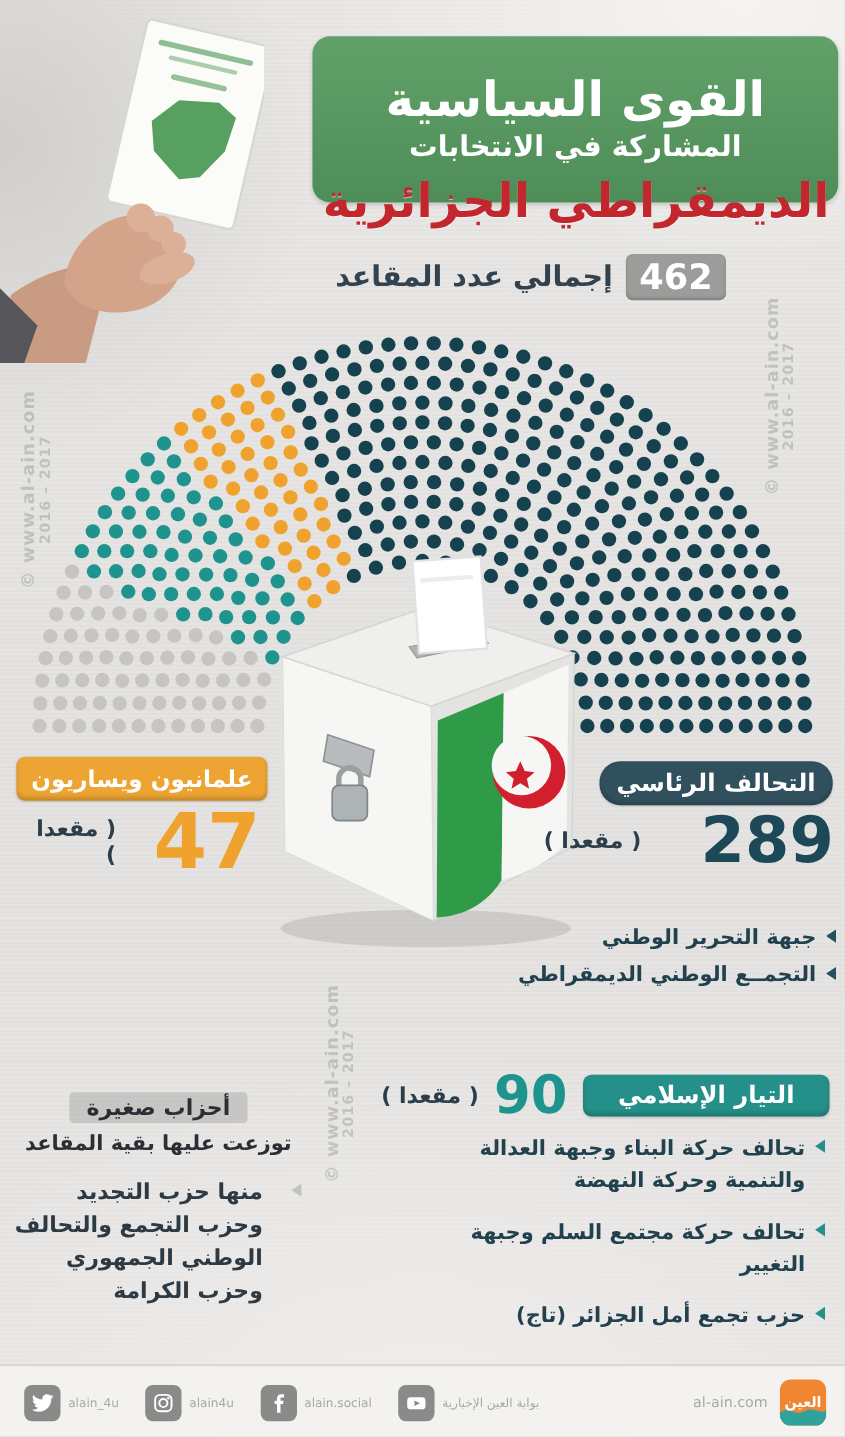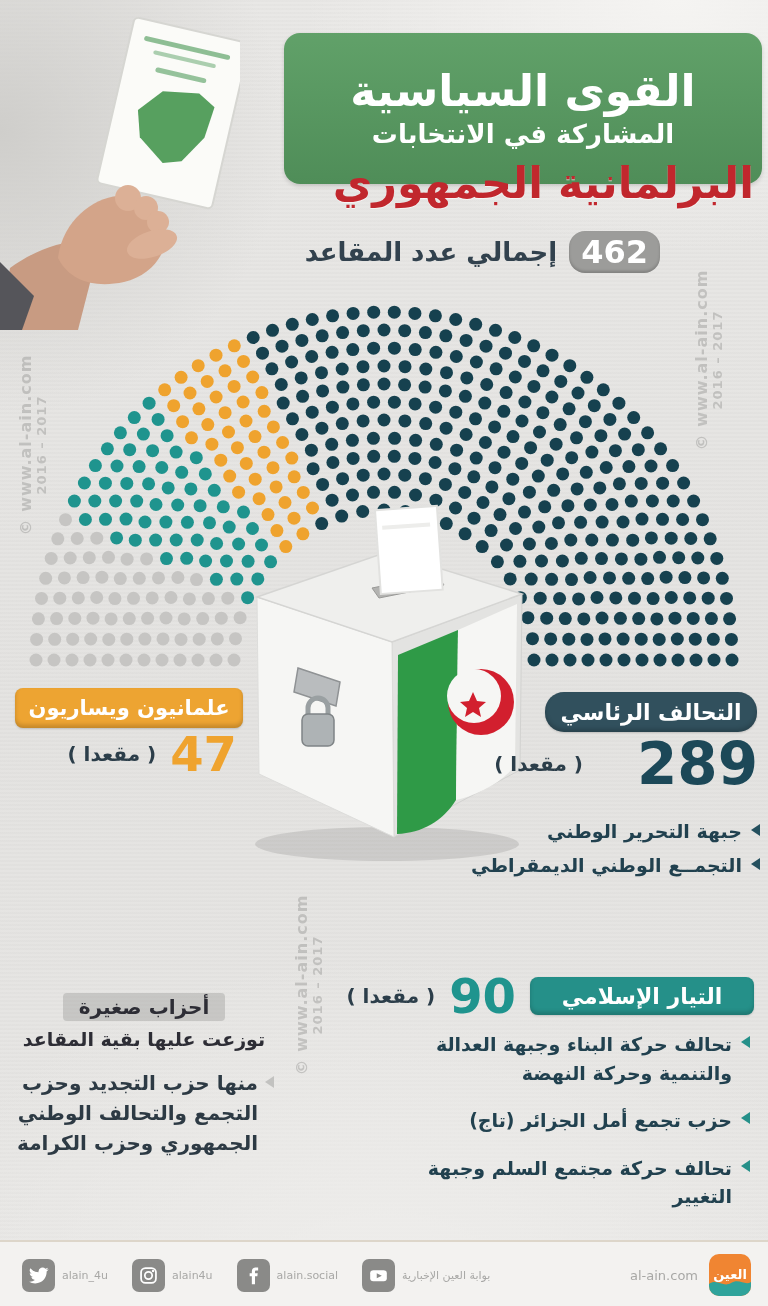--- a/index.html
+++ b/index.html
@@ -17,59 +17,59 @@
   svg{display:block;}
   
   .green-box{position:absolute;left:284px;top:33px;width:478px;height:151px;border-radius:16px;
     background:linear-gradient(180deg,#61a169 0%,#4f8d58 100%);box-shadow:0 2px 4px rgba(0,0,0,.15);
     display:flex;flex-direction:column;justify-content:center;align-items:center;direction:rtl;}
   .green-line1{color:#fff;font-size:44px;font-weight:bold;line-height:1.05;}
   .green-line2{color:#fff;font-size:26px;font-weight:bold;margin-top:4px;}
   .red-title{position:absolute;left:250px;top:158px;width:512px;direction:rtl;text-align:right;
     padding-right:8px;color:#c1272d;font-size:43px;font-weight:bold;text-shadow:0 1px 0 rgba(255,255,255,.6);}
   .total-row{position:absolute;top:231px;right:108px;display:flex;direction:rtl;align-items:center;gap:12px;}
-  .total-badge{background:#9c9c9a;color:#fff;font-size:32px;font-weight:bold;padding:2px 12px;border-radius:16px;
+  .total-badge{background:#9c9c9a;color:#fff;font-size:32px;font-weight:bold;padding:2px 12px;border-radius:6px;
     box-shadow:inset 0 -2px 3px rgba(0,0,0,.18);}
   .total-label{font-size:26px;font-weight:bold;color:#32424e;}
   
   .wm{position:absolute;width:260px;height:50px;transform:rotate(-90deg);color:#8a8a88;opacity:.38;
     text-align:center;line-height:1.15;letter-spacing:1px;pointer-events:none;}
   .wm .l1{font-size:16px;font-weight:bold;}
   .wm .l2{font-size:13px;font-weight:bold;}
   
   .badge{position:absolute;display:flex;align-items:center;justify-content:center;color:#fff;
     font-weight:bold;border-radius:8px;box-shadow:inset 0 -3px 4px rgba(0,0,0,.18),0 1px 2px rgba(0,0,0,.15);direction:rtl;}
   #secular-badge{left:15px;top:688px;width:228px;height:40px;font-size:21px;background:#eda432;}
   #presidential-badge{left:545px;top:692px;width:212px;height:40px;font-size:22px;background:#31505d;border-radius:19px;}
   .numrow{position:absolute;display:flex;direction:rtl;align-items:center;gap:14px;}
   #secular-numrow{left:25px;top:730px;width:212px;}
-  #secular-num{font-size:48px;font-weight:bold;color:#efa32e;line-height:1;}
+  #secular-num{font-size:70px;font-weight:bold;color:#efa32e;line-height:1;margin-left:20px;}
   #presidential-numrow{top:735px;right:10px;gap:16px;}
   #presidential-num{font-size:58px;font-weight:bold;color:#1c4858;line-height:1;margin-left:38px;}
   .unit{font-size:20px;font-weight:bold;color:#2c3e4a;}
   .islamist-row{position:absolute;top:972px;right:14px;display:flex;direction:rtl;align-items:center;gap:14px;}
   #islamist-badge{position:static;width:224px;height:38px;font-size:22px;background:#259089;}
   #islamist-num{font-size:48px;font-weight:bold;color:#1f948e;line-height:1;}
   .plist{position:absolute;margin:0;padding:0;list-style:none;}
   .plist li{direction:rtl;display:flex;align-items:flex-start;gap:9px;font-weight:bold;text-align:right;}
   .arrow{flex:0 0 auto;width:0;height:0;border-top:6px solid transparent;border-bottom:6px solid transparent;margin-top:6px;}
   #secular-list{left:10px;top:804px;width:266px;}
   #secular-list li{font-size:19px;line-height:1.45;color:#2e3c46;margin-bottom:21px;}
   #secular-list .arrow{border-right:9px solid #d8a93f;}
-  #presidential-list{left:400px;top:818px;width:360px;}
+  #presidential-list{left:400px;top:839px;width:360px;}
   #presidential-list li{font-size:19px;line-height:1.4;color:#21414f;margin-bottom:7px;}
   #presidential-list .arrow{border-right:9px solid #24505e;}
   #islamist-list{left:375px;top:1030px;width:375px;}
   #islamist-list li{font-size:19px;line-height:1.5;color:#21414f;margin-bottom:19px;}
   #islamist-list .arrow{border-right:9px solid #259089;}
   .small-parties{position:absolute;left:10px;top:993px;width:268px;text-align:center;direction:rtl;}
   .sp-title{display:inline-block;background:rgba(162,162,160,.45);border-radius:4px;padding:2px 16px;
     font-size:20px;font-weight:bold;color:#2d2d35;}
   .sp-sub{margin-top:7px;font-size:19px;font-weight:bold;color:#2d2d35;}
-  .sp-note{margin-top:18px;display:flex;direction:rtl;align-items:flex-start;gap:7px;text-align:right;
+  .sp-note{margin-top:18px;display:flex;direction:rtl;align-items:flex-start;gap:26px;text-align:right;
     font-size:20px;font-weight:bold;line-height:1.5;color:#2d3a44;padding-right:4px;}
   .sp-note .arrow{border-right:9px solid #c2c2c0;margin-top:8px;}
   
   .footer{position:absolute;left:0;top:1240px;width:768px;height:82px;background:#f3f2f0;border-top:2px solid #ddd6ca;}
   .social{position:absolute;left:22px;top:0;height:66px;display:flex;align-items:center;gap:24px;}
   .social-item{display:flex;align-items:center;gap:7px;}
   .icon-box{width:33px;height:33px;background:#8a8a88;border-radius:7px;display:flex;align-items:center;justify-content:center;}
   .handle{font-size:11px;color:#a8a8a6;}
   .handle.ar{direction:rtl;}
   .site-box{position:absolute;right:16px;top:0;height:66px;display:flex;align-items:center;gap:10px;}
@@ -559,21 +559,21 @@
     <circle cx="146" cy="208" r="12" fill="#dcb096"></circle>
     <circle cx="158" cy="222" r="11" fill="#dcb096"></circle>
     <ellipse cx="152" cy="244" rx="26" ry="13" transform="rotate(-18 152 244)" fill="#dcb096"></ellipse>
     <path d="M0 330 L0 262 L34 296 L22 330 Z" fill="#55555a"></path>
   </svg>
 
   <div class="green-box">
     <div class="green-line1">القوى السياسية</div>
     <div class="green-line2">المشاركة في الانتخابات</div>
   </div>
-  <div class="red-title">البرلمانية الجمهوري</div>
+  <div class="red-title">الديمقراطي الجزائرية</div>
   <div class="total-row">
     <span class="total-badge">462</span>
     <span class="total-label">إجمالي عدد المقاعد</span>
   </div>
 
   <div class="wm" style="left:-88px;top:420px;">
     <div class="l1">© www.al-ain.com</div>
     <div class="l2">2016 – 2017</div>
   </div>
   <div class="wm" style="left:588px;top:335px;">
@@ -653,25 +653,25 @@
     <span id="islamist-num" style="color: rgb(31, 148, 142);">90</span>
     <span class="unit">( مقعدا )</span>
   </div>
   <ul class="plist" id="islamist-list">
     <li>
         <span class="arrow"></span>
         <span>تحالف حركة البناء وجبهة العدالة والتنمية وحركة النهضة</span>
       </li>
     <li>
         <span class="arrow"></span>
-        <span>حزب تجمع أمل الجزائر (تاج)</span>
+        <span>تحالف حركة مجتمع السلم وجبهة التغيير</span>
       </li>
     <li>
         <span class="arrow"></span>
-        <span>تحالف حركة مجتمع السلم وجبهة التغيير</span>
+        <span>حزب تجمع أمل الجزائر (تاج)</span>
       </li>
   </ul>
 
   <div class="footer">
     <div class="social">
       <div class="social-item">
         <span class="icon-box">
           <svg width="21" height="21" viewBox="0 0 24 24">
               <path fill="#ffffff" d="M23.4 4.8c-.8.4-1.7.6-2.6.8.9-.6 1.6-1.5 2-2.5-.9.5-1.9.9-2.9 1.1A4.6 4.6 0 0 0 12 7.4c0 .4 0 .7.1 1A13 13 0 0 1 2.7 3.6a4.6 4.6 0 0 0 1.4 6.1c-.7 0-1.5-.2-2.1-.6v.1c0 2.2 1.6 4.1 3.7 4.5-.4.1-.8.2-1.2.2l-.9-.1a4.6 4.6 0 0 0 4.3 3.2A9.2 9.2 0 0 1 1.2 19 13 13 0 0 0 8.3 21c8.4 0 13-7 13-13v-.6c.9-.6 1.7-1.4 2.1-2.3z"></path>
             </svg>

